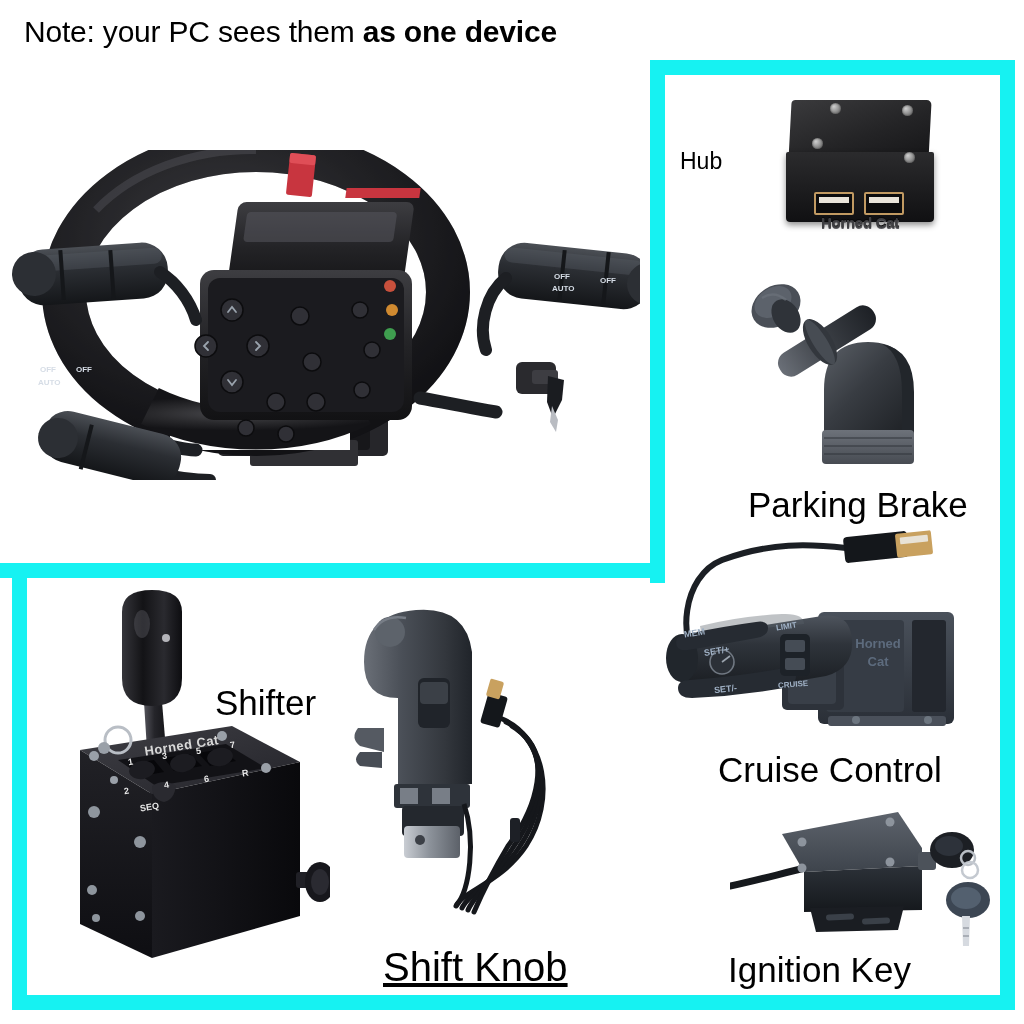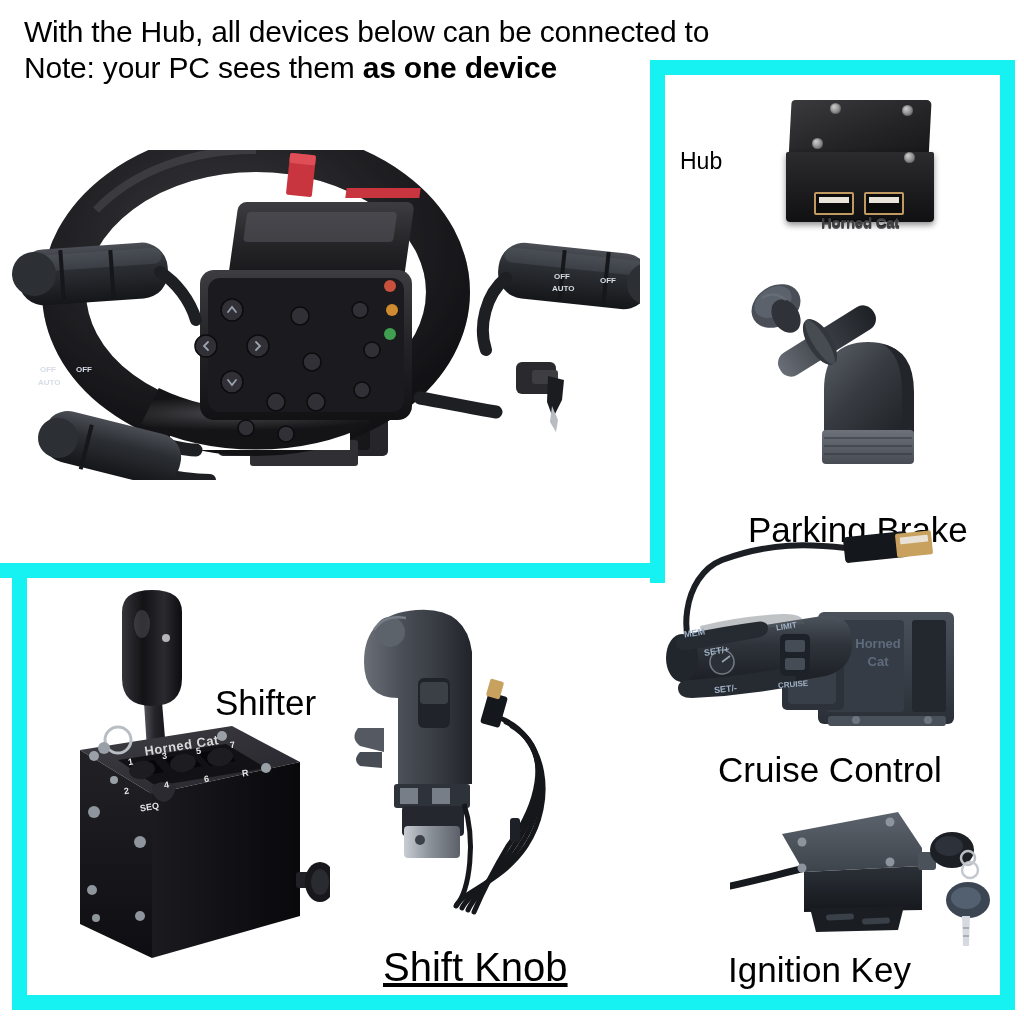--- a/index.html
+++ b/index.html
@@ -23,21 +23,21 @@
   #fr-leftA {left:650px; top:60px;  width:15px;  height:518px;}
   #fr-midH  {left:0px;   top:563px; width:665px; height:15px;}
   
   #fr-bl    {left:12px;  top:568px; width:15px;  height:442px;}
   #fr-bot   {left:12px;  top:995px; width:1003px;height:15px;}
   #fr-joinA {left:650px; top:563px; width:15px;  height:20px;}
 
   
   .lab{position:absolute;color:#000;font-size:34px;line-height:1;white-space:nowrap;}
   #lab-hub{left:680px;top:150px;font-size:23px;}
-  #lab-pbrake{left:748px;top:487px;font-size:35px;margin-top:25px;}
+  #lab-pbrake{left:748px;top:487px;font-size:35px;}
   #lab-cruise{left:718px;top:752px;font-size:35px;}
   #lab-ign{left:728px;top:952px;font-size:35px;}
   #lab-shifter{left:215px;top:685px;font-size:35px;text-align:right;}
   #lab-knob{left:383px;top:947px;font-size:40px;text-decoration:underline;}
 
   
   .dev{position:absolute;}
 
   
   #hub{left:786px;top:100px;width:152px;height:130px;}
@@ -80,21 +80,20 @@
   
   #wheel{left:0px;top:150px;width:640px;height:330px;}
   .stalk-txt{position:absolute;color:#d6dde6;font-weight:bold;}
 </style>
 </head>
 <body>
 
 <div id="stage">
 
   <div id="header">
-    <div class="hline">With the Hub, all devices below can be connected to</div>
     <div class="hline"><span>Note: your PC sees them </span><b>as one device</b></div>
   </div>
 
   <div class="cyan" id="fr-top"></div>
   <div class="cyan" id="fr-right"></div>
   <div class="cyan" id="fr-leftA"></div>
   <div class="cyan" id="fr-midH"></div>
   <div class="cyan" id="fr-joinA"></div>
   <div class="cyan" id="fr-bl"></div>
   <div class="cyan" id="fr-bot"></div>

